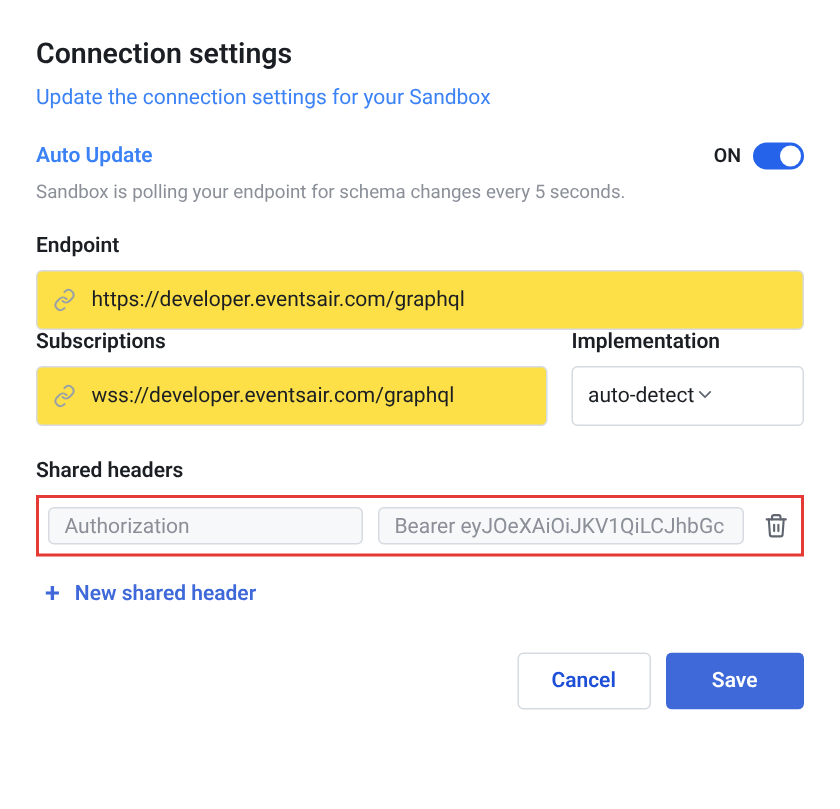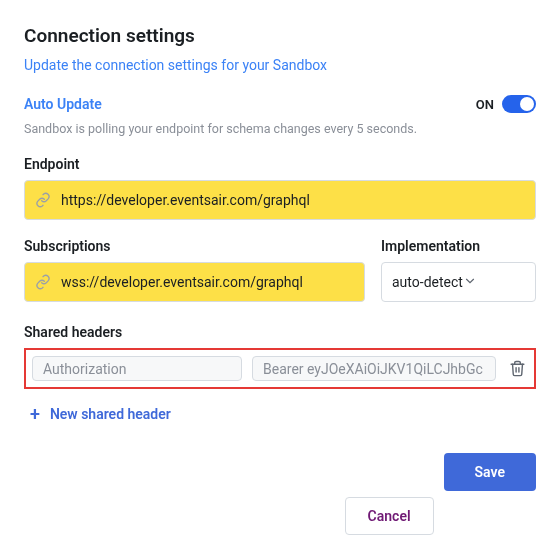--- a/index.html
+++ b/index.html
@@ -88,21 +88,20 @@
   .input .txt {
     font-size: 14px;
     color: #1b1f23;
     flex: 1;
     white-space: nowrap;
     overflow: hidden;
   }
   .two-col {
     display: flex;
     gap: 16px;
-    margin-top: 18px;
   }
   .col { flex: 1; display: flex; flex-direction: column; }
   .col.impl { flex: 0 0 155px; }
   .select {
     display: flex;
     align-items: center;
     justify-content: flex-start;
     border: 1px solid #d6dbe1;
     border-radius: 4px;
     height: 40px;
@@ -170,22 +169,21 @@
     font-weight: 600;
     display: flex;
     align-items: center;
     justify-content: center;
     cursor: pointer;
     border: 1px solid transparent;
   }
   .btn.cancel {
     background: #fff;
     border-color: #d6dbe1;
-    color: #701a75;
-    margin-top: 44px;
+    color: #1d4ed8;
   }
   .btn.save {
     background: #3f69d9;
     color: #fff;
     padding: 0 30px;
   }
 </style>
 </head>
 <body>
 

